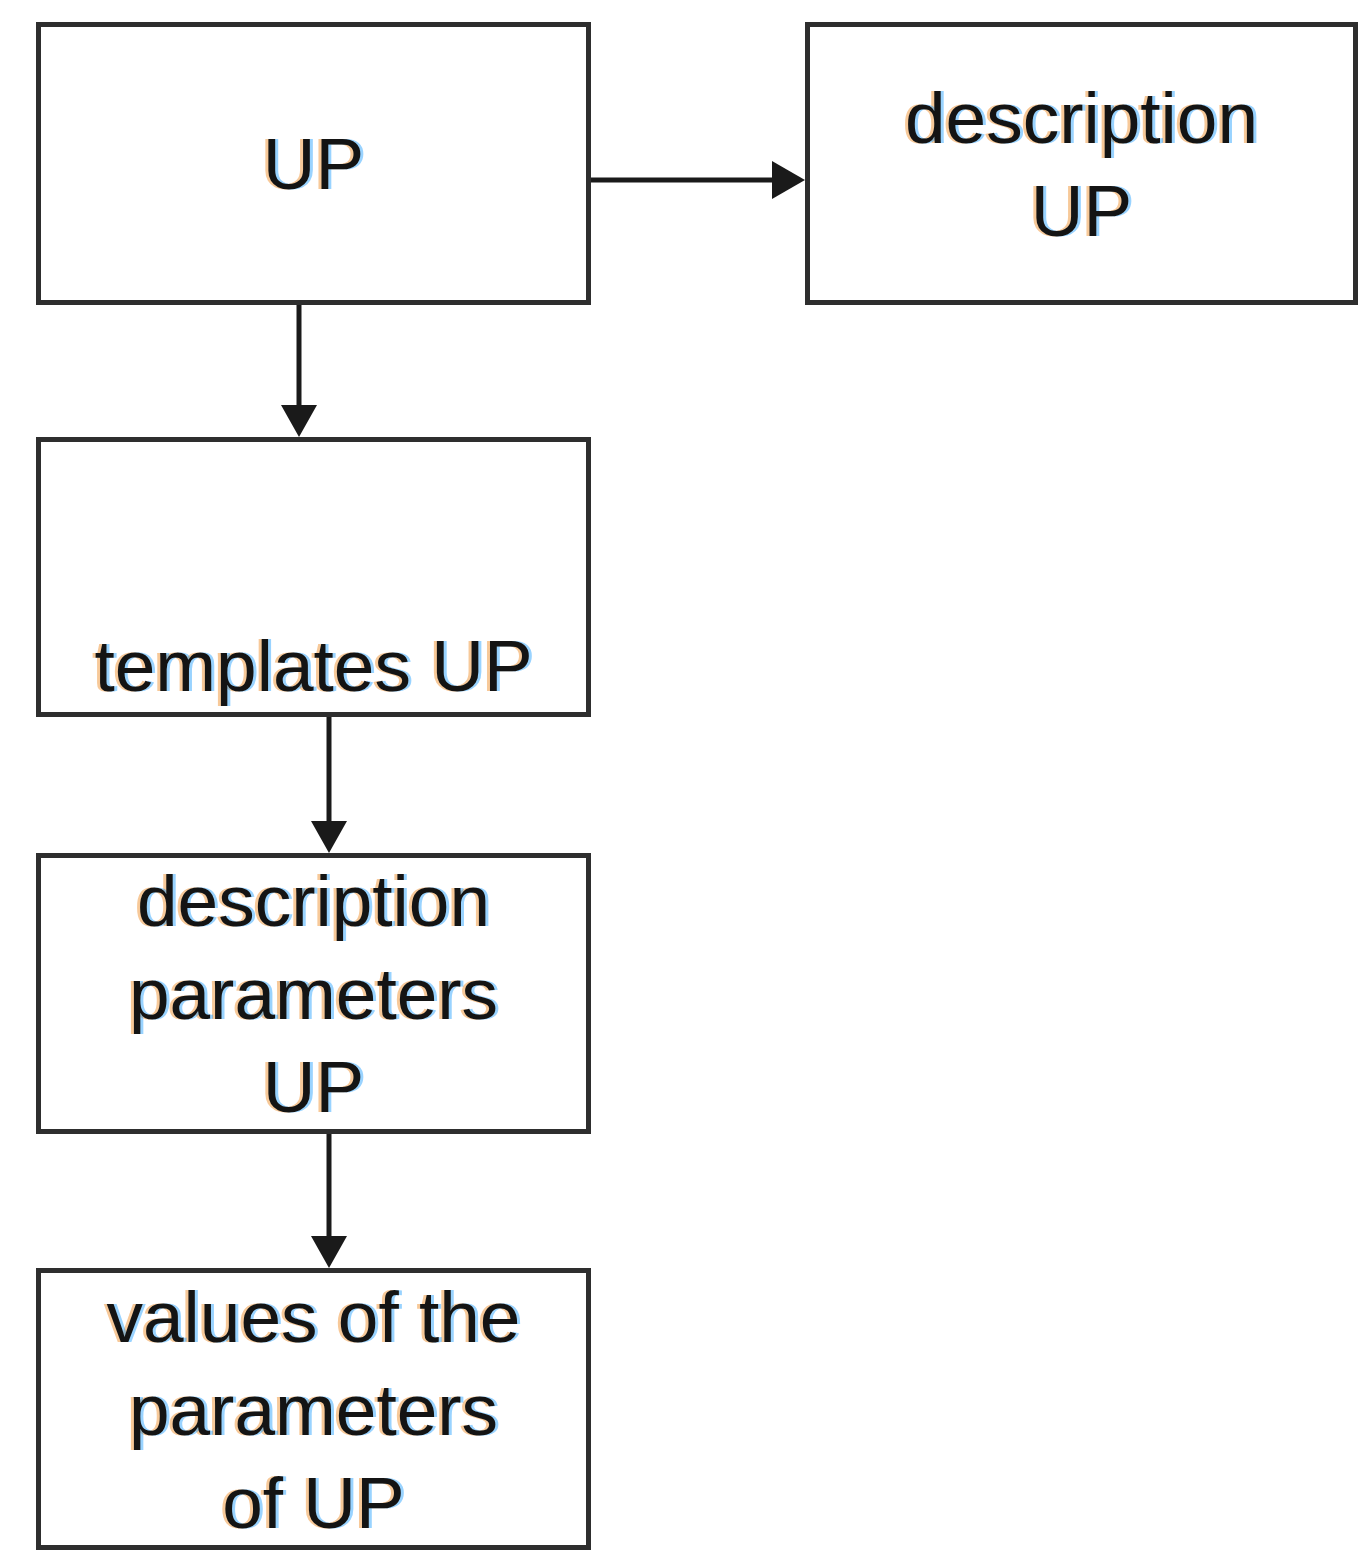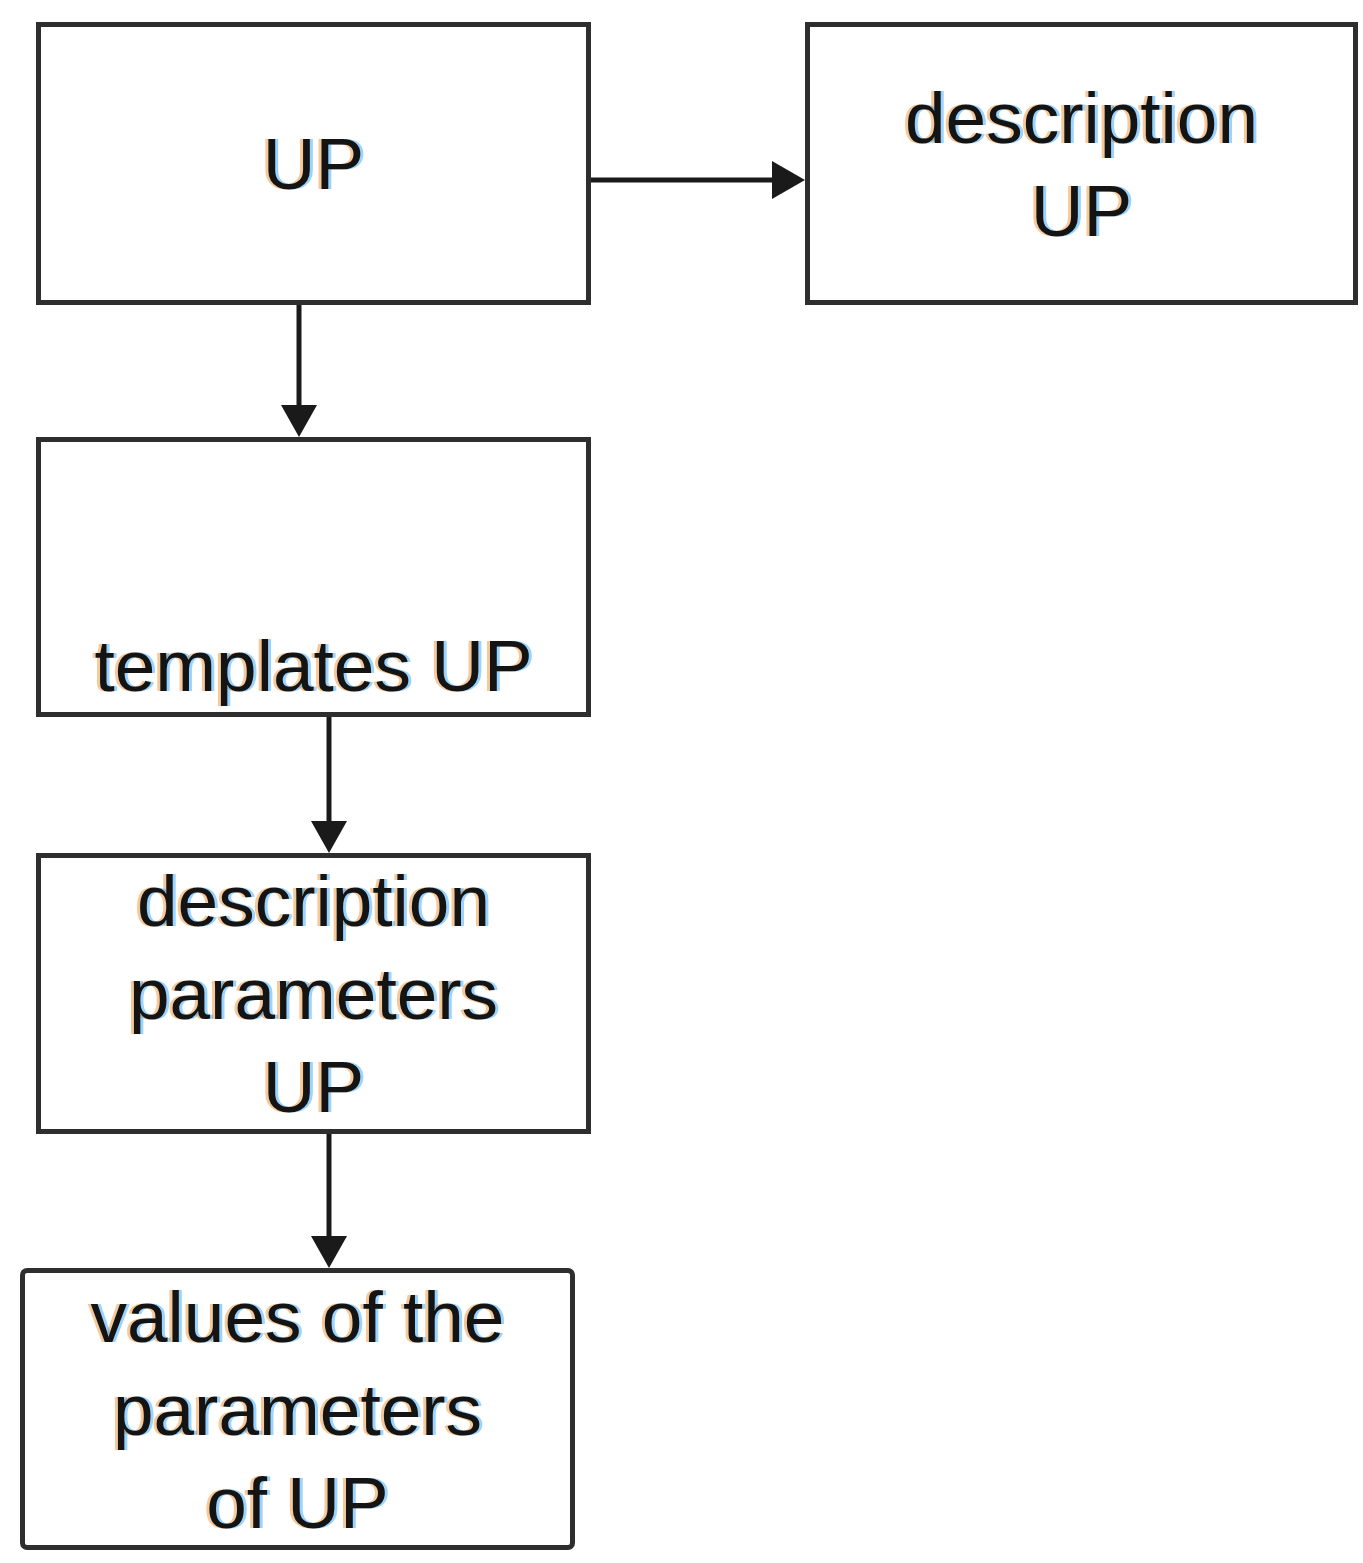--- a/index.html
+++ b/index.html
@@ -33,21 +33,21 @@
     color: #141414;
     white-space: pre-line;
     
     text-shadow: 3px 0 0 rgba(0, 145, 255, 0.40), -3px 0 0 rgba(235, 120, 0, 0.40);
   }
   
   .node-up                        { left: 21px;  top: 22px;   width: 555px; height: 283px; }
   .node-description-up            { left: 790px; top: 22px;   width: 553px; height: 283px; }
   .node-templates-up              { left: 21px;  top: 437px;  width: 555px; height: 280px; align-items: flex-end; }
   .node-description-parameters-up { left: 21px;  top: 853px;  width: 555px; height: 281px; }
-  .node-values-of-parameters      { left: 5px;  top: 1268px; width: 555px; height: 282px; border-radius: 7px; }
+  .node-values-of-parameters      { left: 21px;  top: 1268px; width: 555px; height: 282px; }
   .edges-overlay {
     position: absolute;
     left: 0;
     top: 0;
     width: 1363px;
     height: 1563px;
     pointer-events: none;
   }
   .edge-line { stroke: #1a1a1a; stroke-width: 5; }
   .edge-head { fill: #1a1a1a; }

